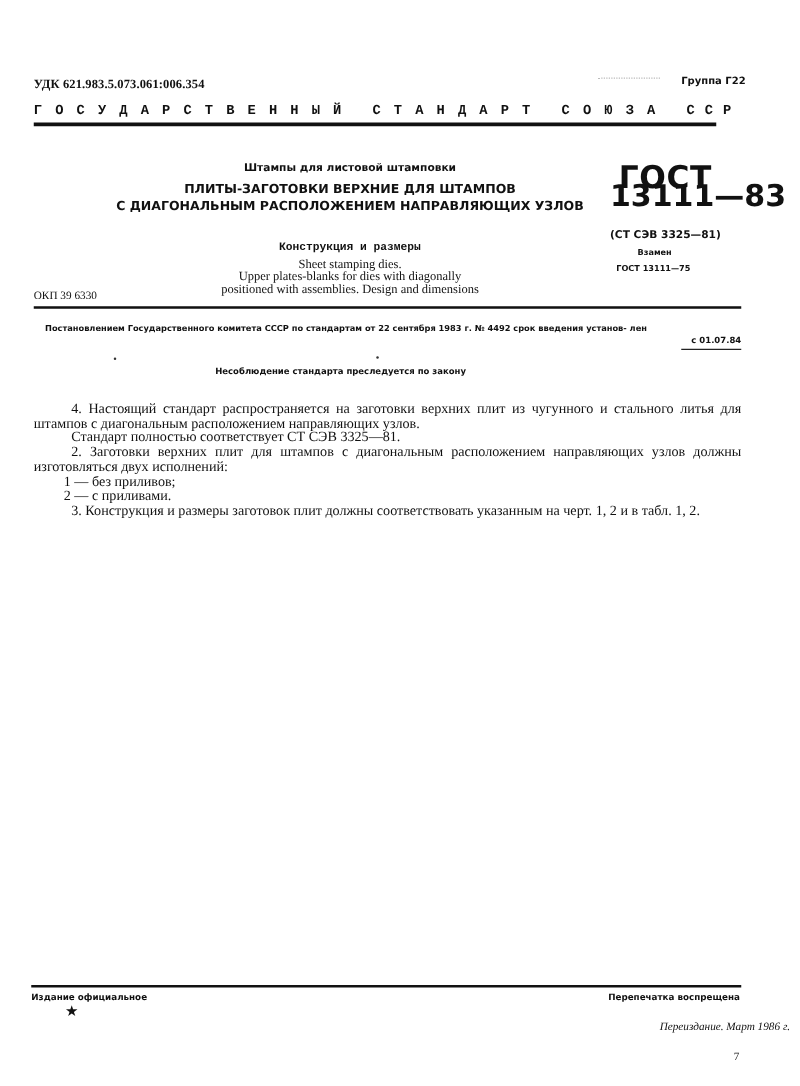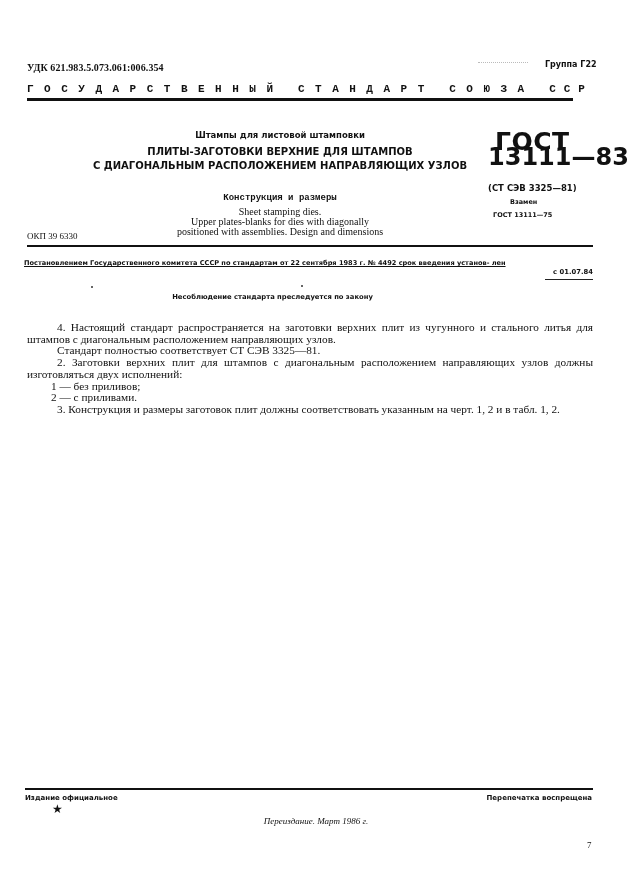--- a/index.html
+++ b/index.html
@@ -17,33 +17,33 @@
   .t1 { font-size: 8.5px; margin-bottom: 5px; }
   .t2 { font-size: 10px; line-height: 14px; }
   .t3 { font-size: 9px; margin-top: 20px; font-family: Liberation Mono, monospace; }
   .eng { font-size: 10px; line-height: 10px; margin-top: 4px; }
   .gost-title { left: 495px; top: 128px; font-size: 25px; line-height: 28px; letter-spacing: 0.5px; text-align: left; }
   .gost-num { left: 488px; top: 143px; font-size: 24px; }
   .ref { left: 488px; top: 183px; font-size: 8.5px; }
   .vzamen { left: 510px; top: 198px; font-size: 6.5px; }
   .old { left: 493px; top: 211px; font-size: 6.5px; }
   .okp { left: 27px; top: 231px; font-size: 9px; }
-  .decree { left: 24px; top: 258px; width: 566px; font-size: 6.6px; line-height: 10px; text-align: justify; text-decoration: underline; }
+  .decree { left: 36px; top: 258px; width: 566px; font-size: 6.6px; line-height: 10px; text-align: justify; }
   .decree-date { right: 47px; top: 268px; font-size: 6.8px; }
   .date-rule { left: 545px; top: 279px; width: 48px; height: 1px; background: #222; }
   .warn { left: 0; width: 545px; top: 293px; text-align: center; font-size: 6.8px; }
   .body { left: 27px; top: 322px; width: 566px; font-size: 11.3px; line-height: 11.7px; }
   .body p { margin: 0; text-align: justify; }
   .ind1 { text-indent: 30px; }
   .ind2 { padding-left: 30px; }
   .ind3 { padding-left: 24px; }
   .foot-left { left: 25px; top: 794px; font-size: 7px; }
   .foot-right { right: 48px; top: 794px; font-size: 7px; }
   .star { left: 52px; top: 802px; font-size: 12px; }
-  .reprint { left: 0; width: 632px; top: 816px; text-align: center; font-size: 9px; font-style: italic; }
+  .reprint { left: 0; width: 632px; top: 816px; text-align: right; font-size: 9px; font-style: italic; }
   .pagenum { left: 587px; top: 840px; font-size: 9px; }
   .dot { width: 2px; height: 2px; background: #333; border-radius: 1px; }
 </style>
 </head>
 <body>
 
 <div class="abs sans udk">УДК 621.983.5.073.061:006.354</div>
 <div class="abs faint"></div>
 <div class="abs sans group">Группа Г22</div>
 

